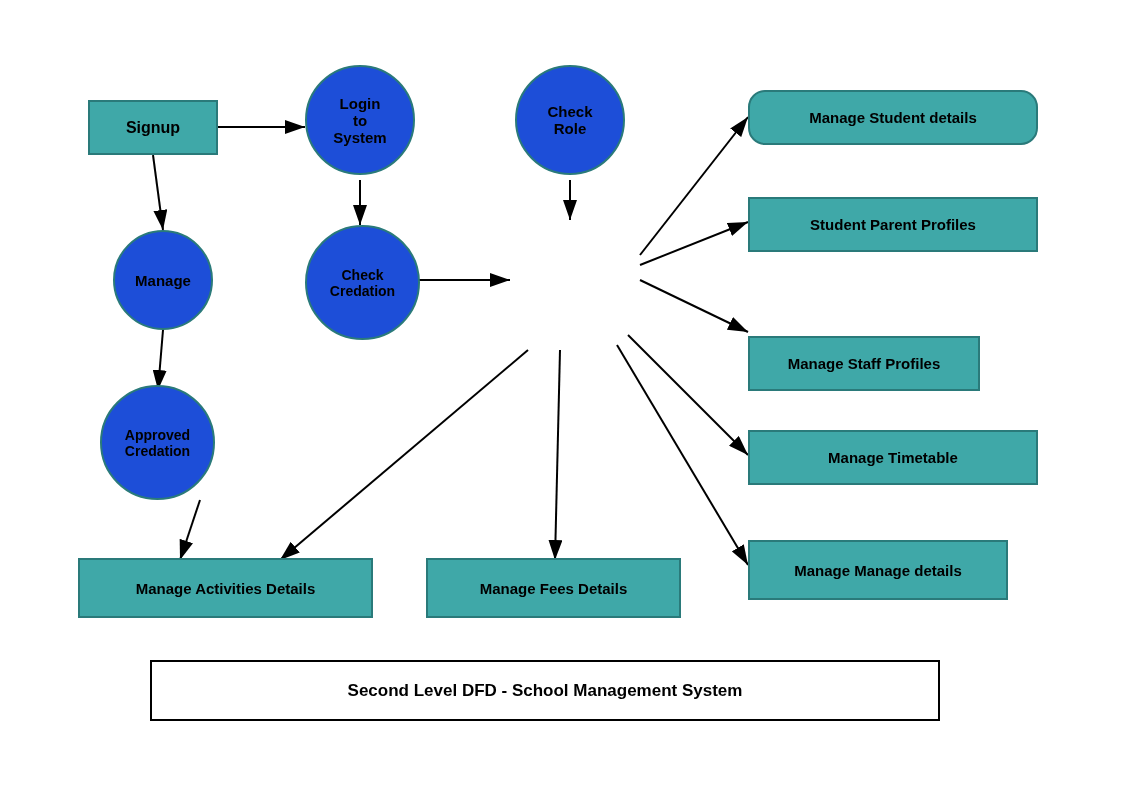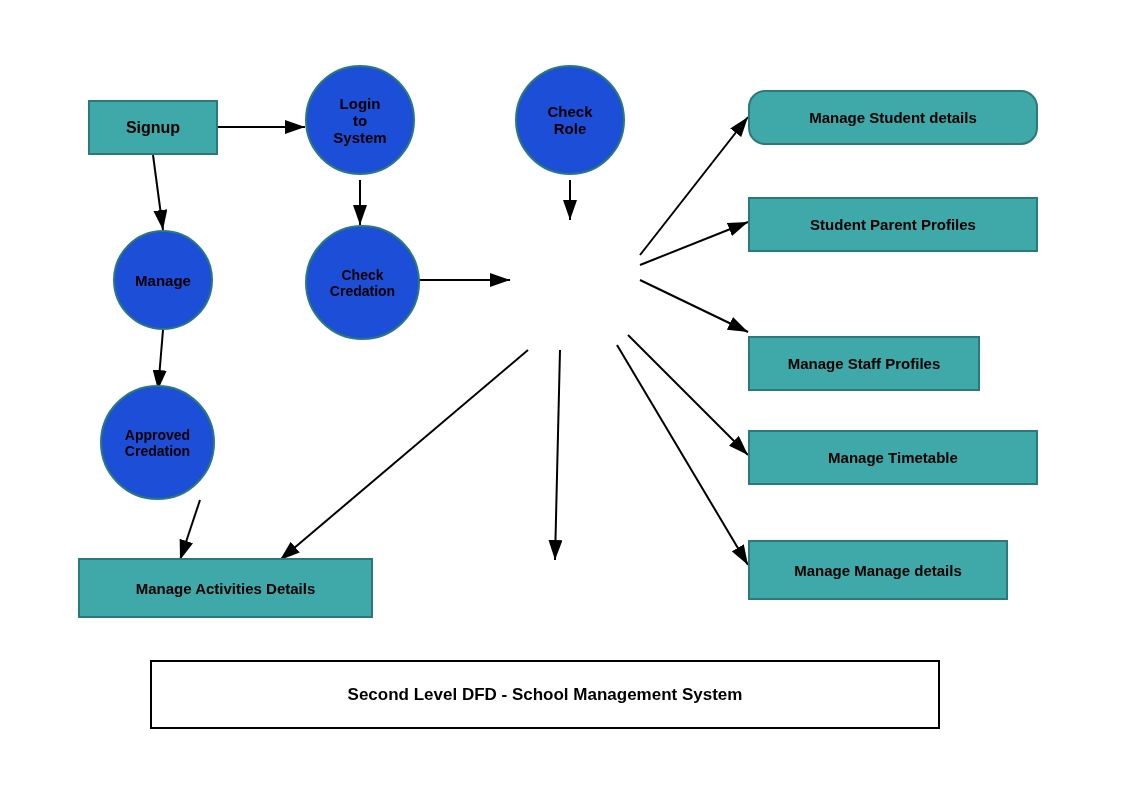--- a/index.html
+++ b/index.html
@@ -116,17 +116,18 @@
   <div class="node-rect" style="left:748px; top:90px; width:290px; height:55px;border-radius:17px;">Manage Student details</div>
 
   <div class="node-rect" style="left:748px; top:197px; width:290px; height:55px;">Student Parent Profiles</div>
 
   <div class="node-rect" style="left:748px; top:324px; width:232px; height:55px;margin-top:12px;">Manage Staff Profiles</div>
 
   <div class="node-rect" style="left:78px; top:558px; width:295px; height:60px;">Manage Activities Details</div>
 
   <div class="node-rect" style="left:748px; top:430px; width:290px; height:55px;">Manage Timetable</div>
 
+  <div class="node-rect" style="left:426px; top:558px; width:255px; height:60px;">Manage Fees Details</div>
 
   <div class="node-rect" style="left:748px; top:540px; width:260px; height:60px;">Manage Manage details</div>
 
-  <div class="caption-box" style="left:150px; top:660px; width:790px; height:69px; font-size:17px;">Second Level DFD - School Management System</div>
+  <div class="caption-box" style="left:150px; top:660px; width:790px; height:61px; font-size:17px;">Second Level DFD - School Management System</div>
 </div>
 
 </body></html>

